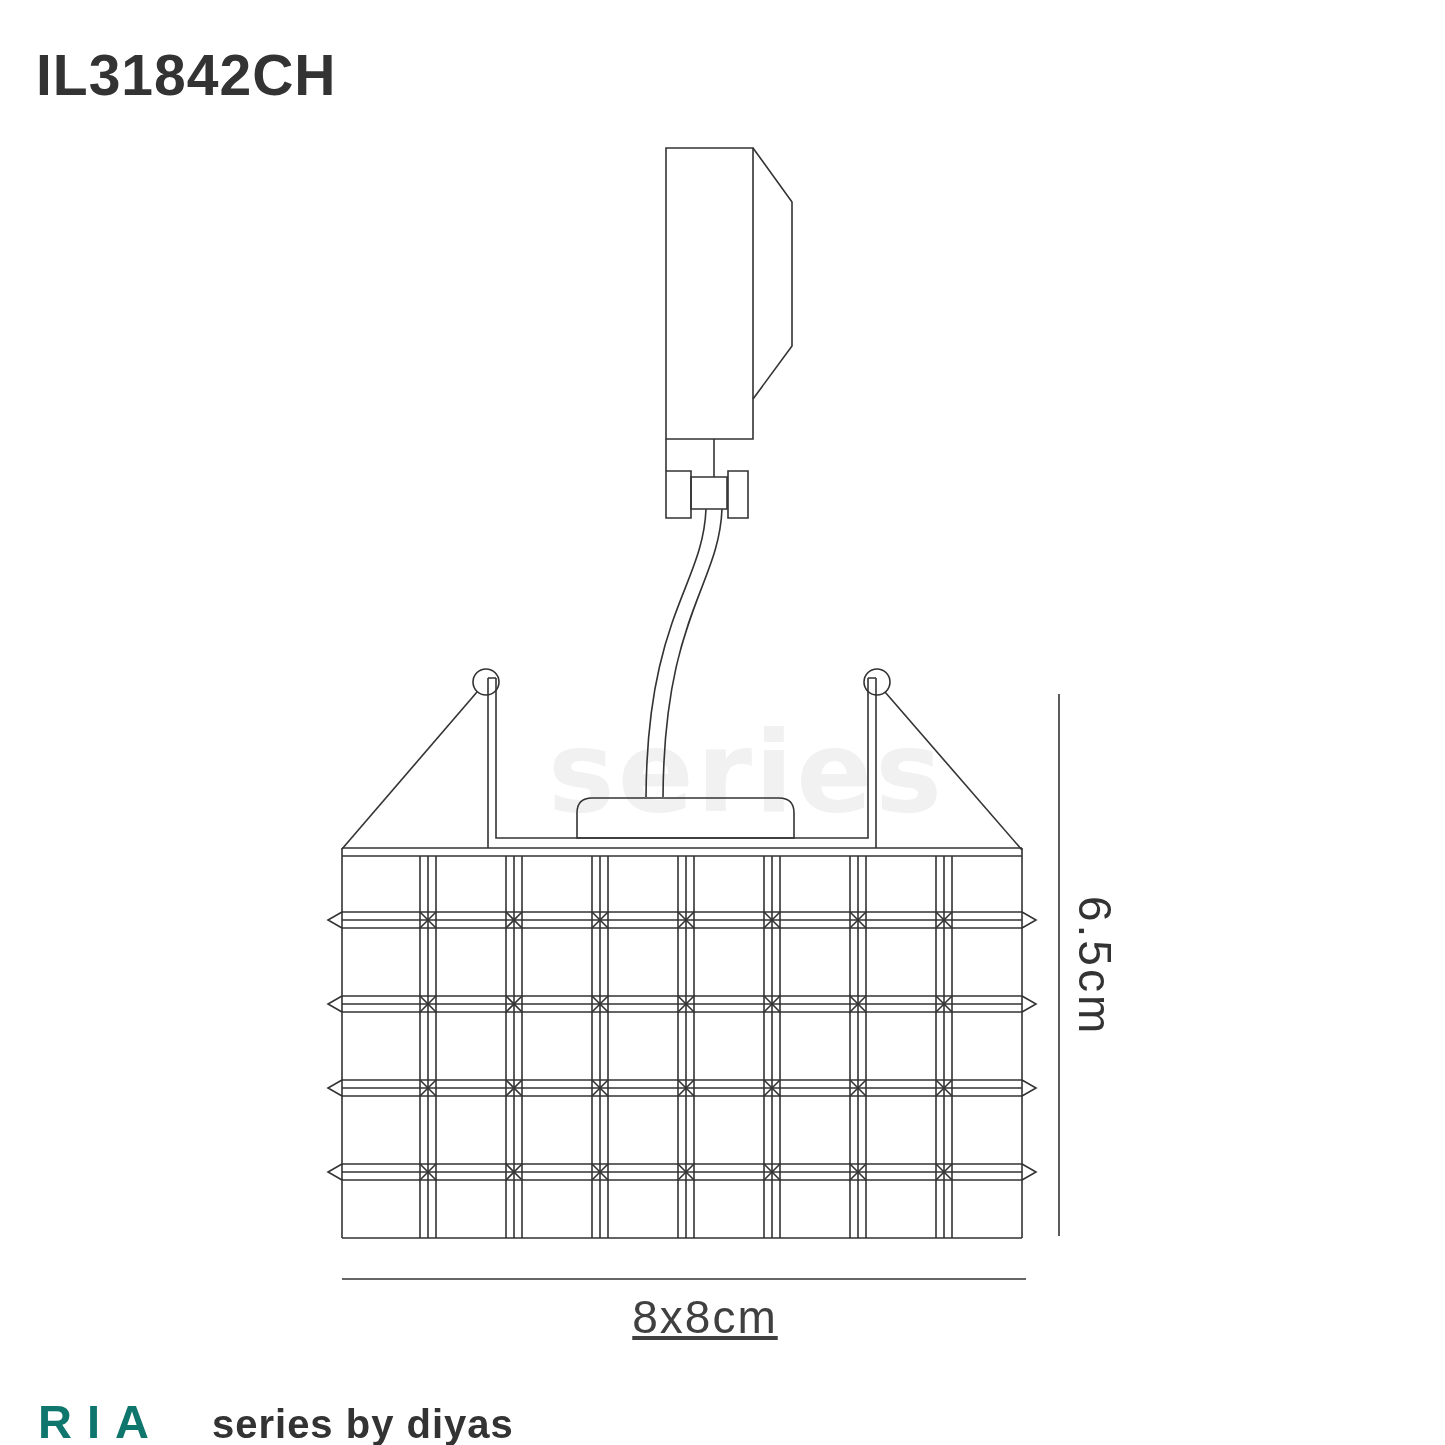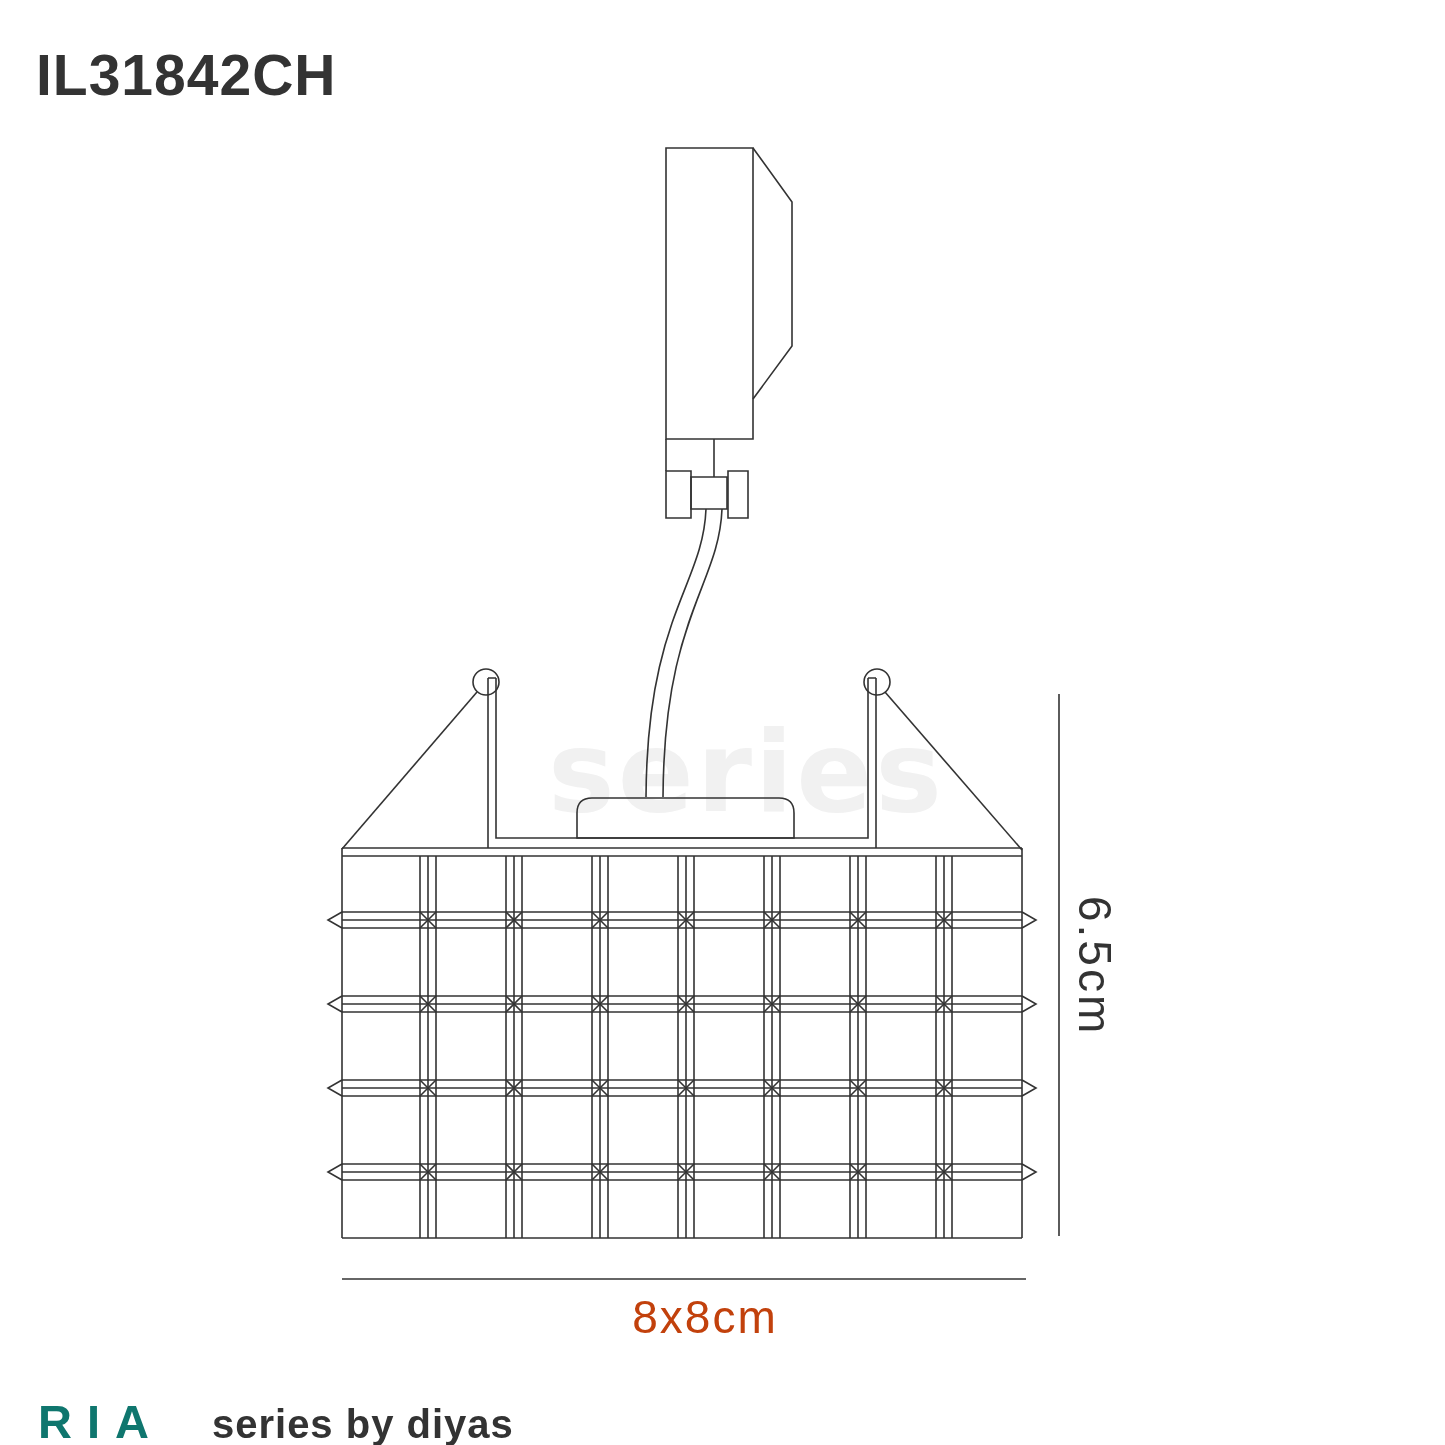--- a/index.html
+++ b/index.html
@@ -18,21 +18,21 @@
     user-select:none;
   }
   .drawing{position:absolute;left:0;top:0;width:1445px;height:1445px;}
   .dim-height{
     position:absolute;left:1118px;top:880px;
     transform:rotate(90deg);transform-origin:left top;
     font-size:46px;line-height:1;letter-spacing:3px;white-space:nowrap;color:#333;
   }
   .dim-width{
     position:absolute;left:555px;top:1276px;width:300px;text-align:center;
-    font-size:46px;line-height:1.1;letter-spacing:2px;color:#c2410c;
+    font-size:46px;line-height:1.1;letter-spacing:2px;color:#404040;text-decoration:underline;
   }
   .footer{
     position:absolute;left:38px;top:1378px;
     display:flex;align-items:baseline;gap:48px;
   }
   .series-logo{
     font-size:47px;font-weight:700;letter-spacing:15px;color:#0f766e;
   }
   .series-tagline{
     font-size:40px;font-weight:700;letter-spacing:1px;color:#333;

